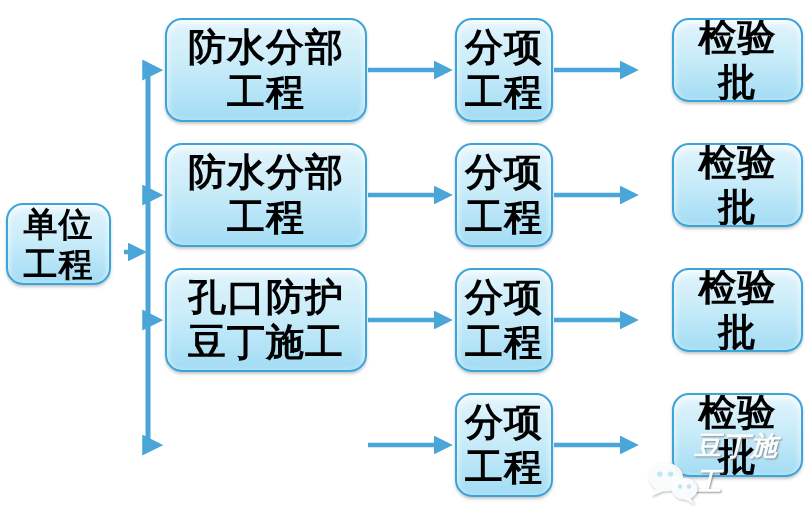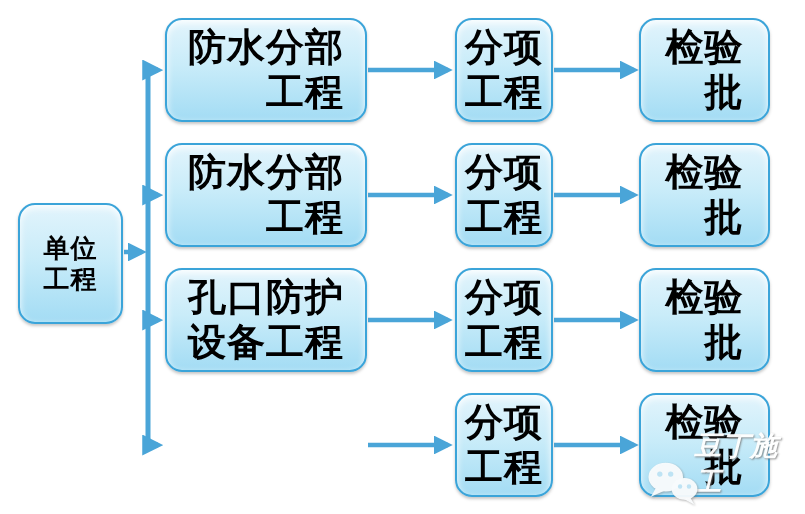--- a/index.html
+++ b/index.html
@@ -13,25 +13,25 @@
   .box{
     position:absolute;
     border:2.5px solid var(--box-border);
     border-radius:17px;
     background:linear-gradient(180deg,var(--box-fill-top) 0%,var(--box-fill-mid) 45%,var(--box-fill-bottom) 100%);
     box-shadow:0 2px 3px rgba(130,130,130,.45), inset 0 3px 7px rgba(255,255,255,.9);
     display:flex;align-items:center;justify-content:center;
     text-align:center;font-weight:bold;color:#000;
     box-sizing:border-box;overflow:hidden;
   }
-  .label{white-space:pre-line;line-height:1.18;letter-spacing:1px;text-align:right;}
-  .col-root  {left:18px; top:203px;width:105px;height:121px; font-size:26px;}
+  .label{white-space:pre-line;line-height:1.18;letter-spacing:1px;}
+  .col-root  {left:6px; top:203px;width:105px;height:82px; font-size:34px;}
   .col-branch{left:165px;width:202px;height:104px;font-size:38px;}
   .col-sub   {left:455px;width:98px; height:104px;font-size:38px;}
-  .col-batch {left:639px;width:131px;height:104px;font-size:38px;}
+  .col-batch {left:672px;width:131px;height:84px;font-size:38px;}
   .r0{top:18px}.r1{top:143px}.r2{top:268px}.r3{top:393px}
   .watermark{
     position:absolute;left:645px;top:450px;height:58px;
     display:flex;align-items:flex-end;opacity:.96;
   }
   .wm-icon{filter:drop-shadow(1px 1px 1px rgba(120,120,120,.55));}
   .wm-text{
     font-family:"DejaVu Sans","Liberation Sans",sans-serif;
     font-weight:bold;font-size:27px;color:var(--watermark-text);
     text-shadow:1px 1px 2px rgba(110,110,110,.8);
@@ -96,21 +96,21 @@
     <span class="label">分项
 工程</span>
   </div>
   <div class="box col-batch r1">
     <span class="label">检验
 批</span>
   </div>
 
   <div class="box col-branch r2">
     <span class="label">孔口防护
-设备工程</span>
+豆丁施工</span>
   </div>
   <div class="box col-sub r2">
     <span class="label">分项
 工程</span>
   </div>
   <div class="box col-batch r2">
     <span class="label">检验
 批</span>
   </div>
 

